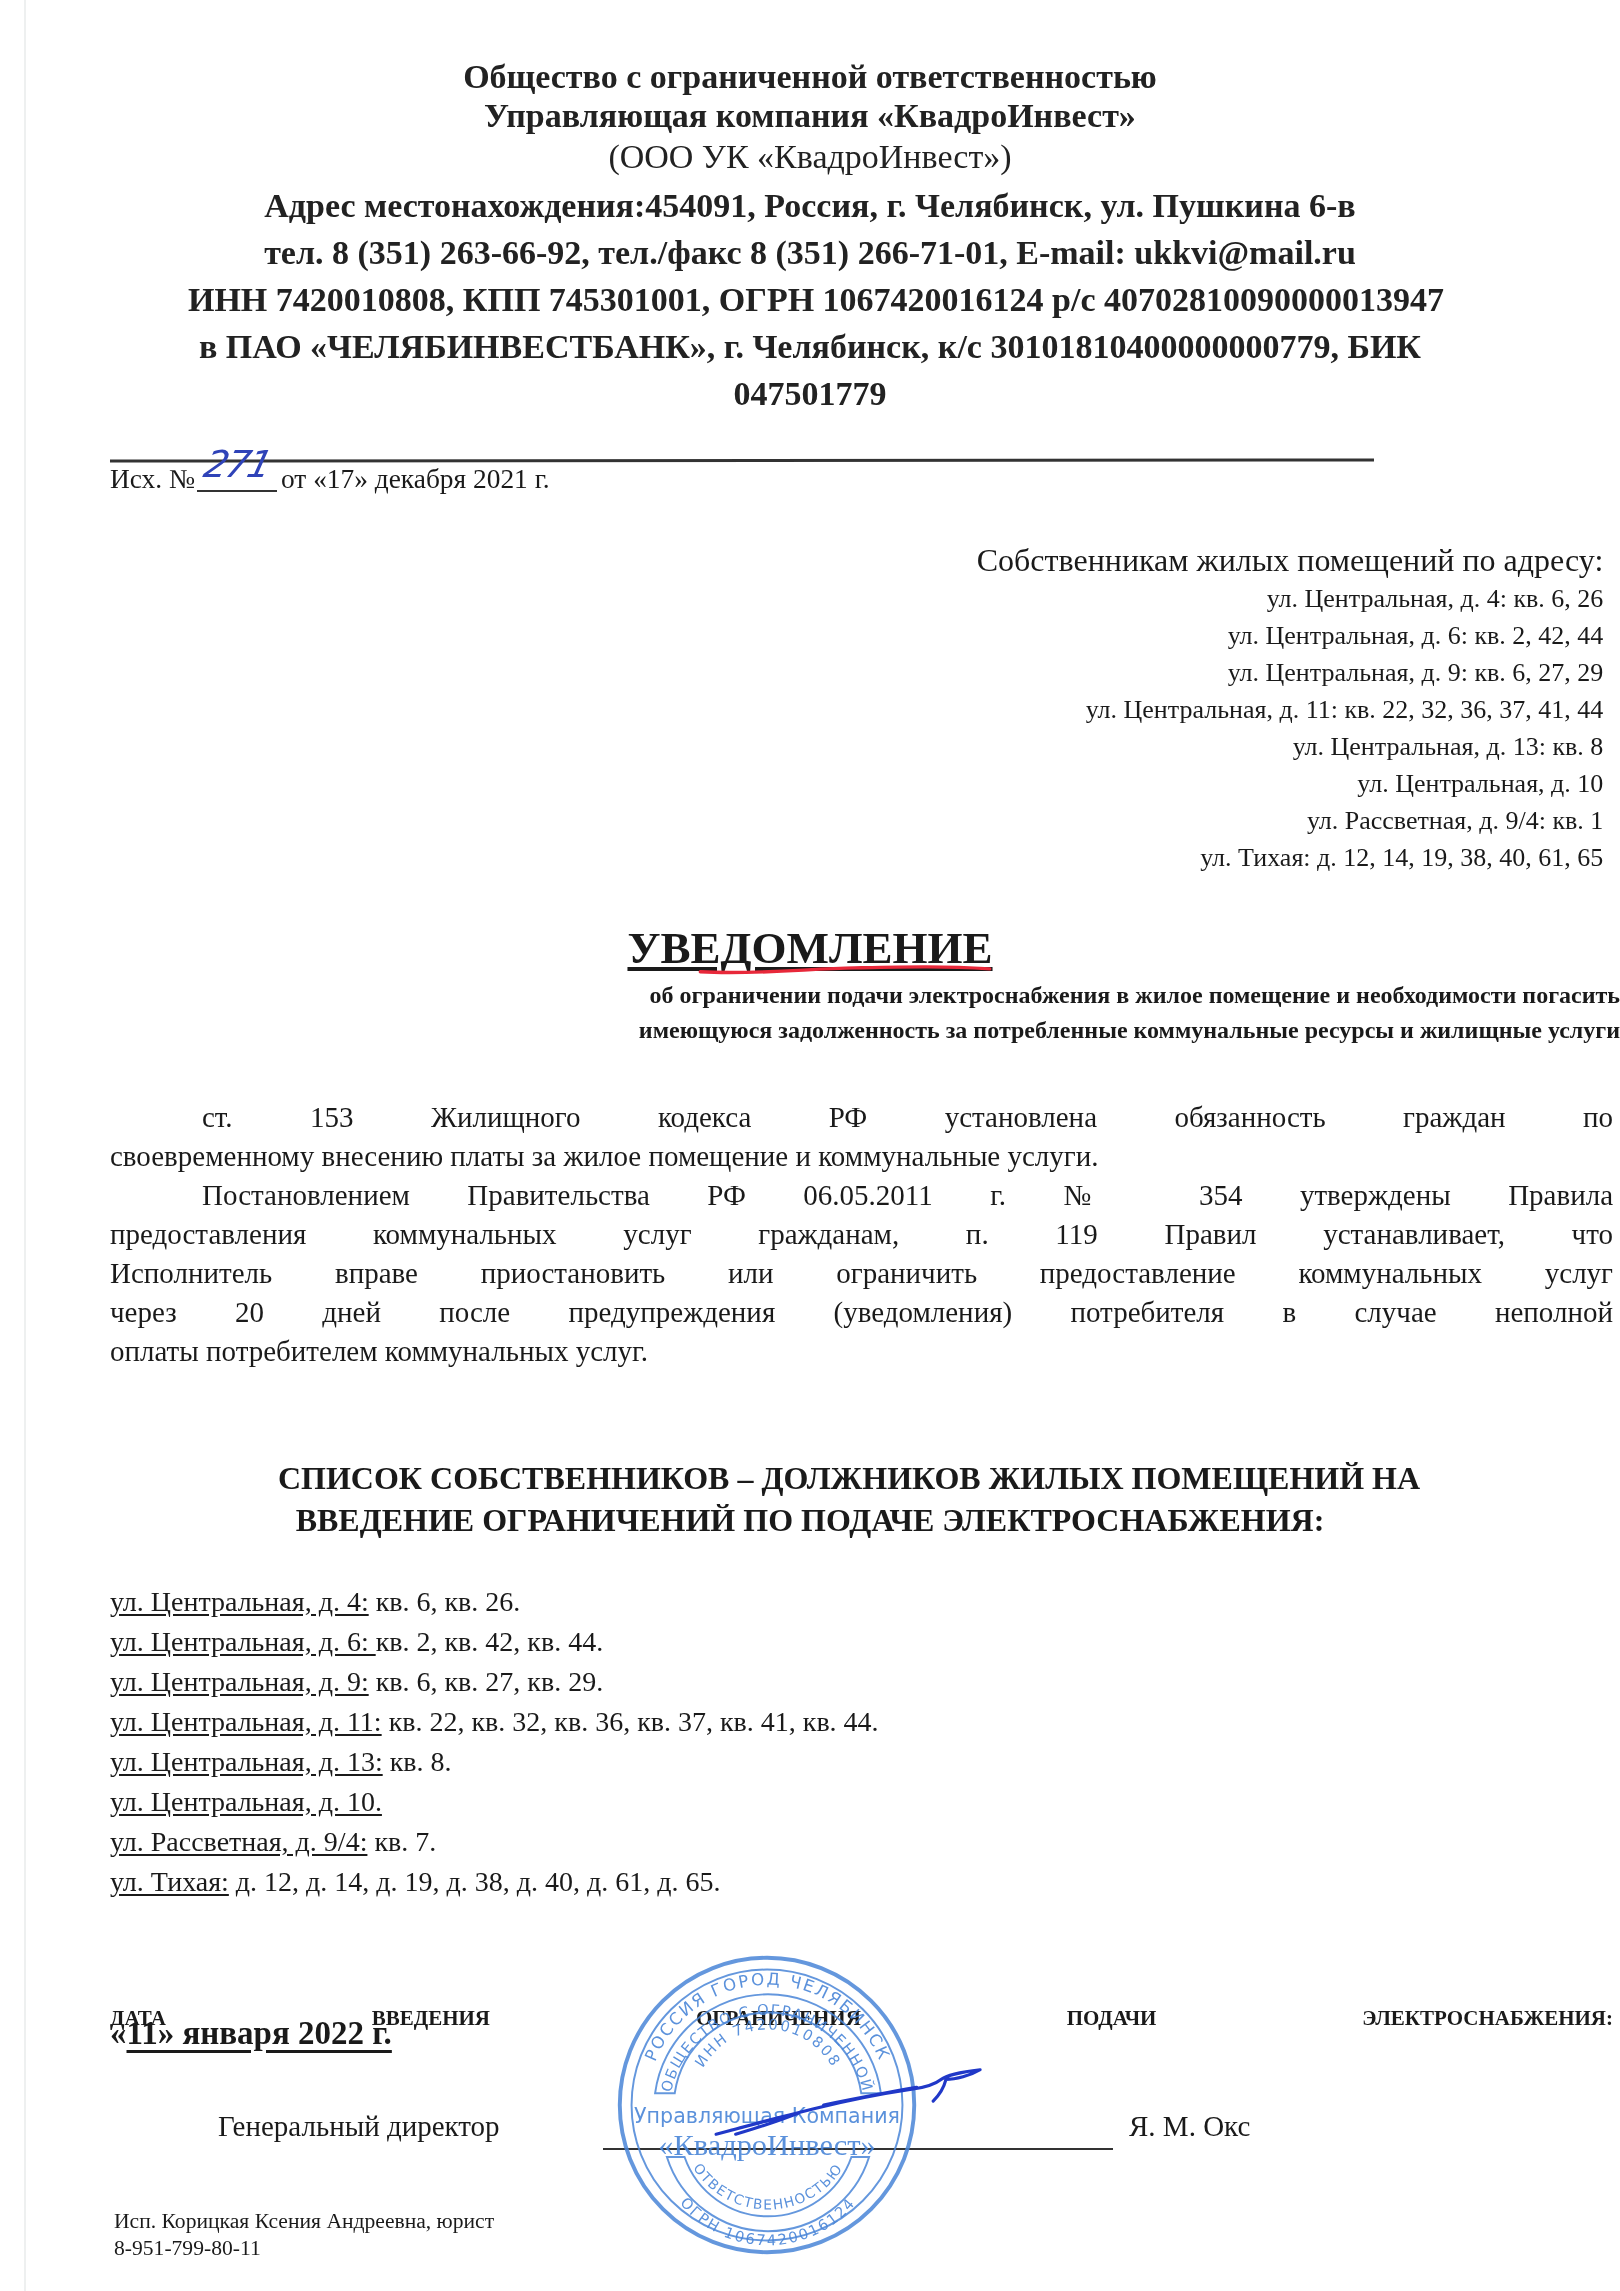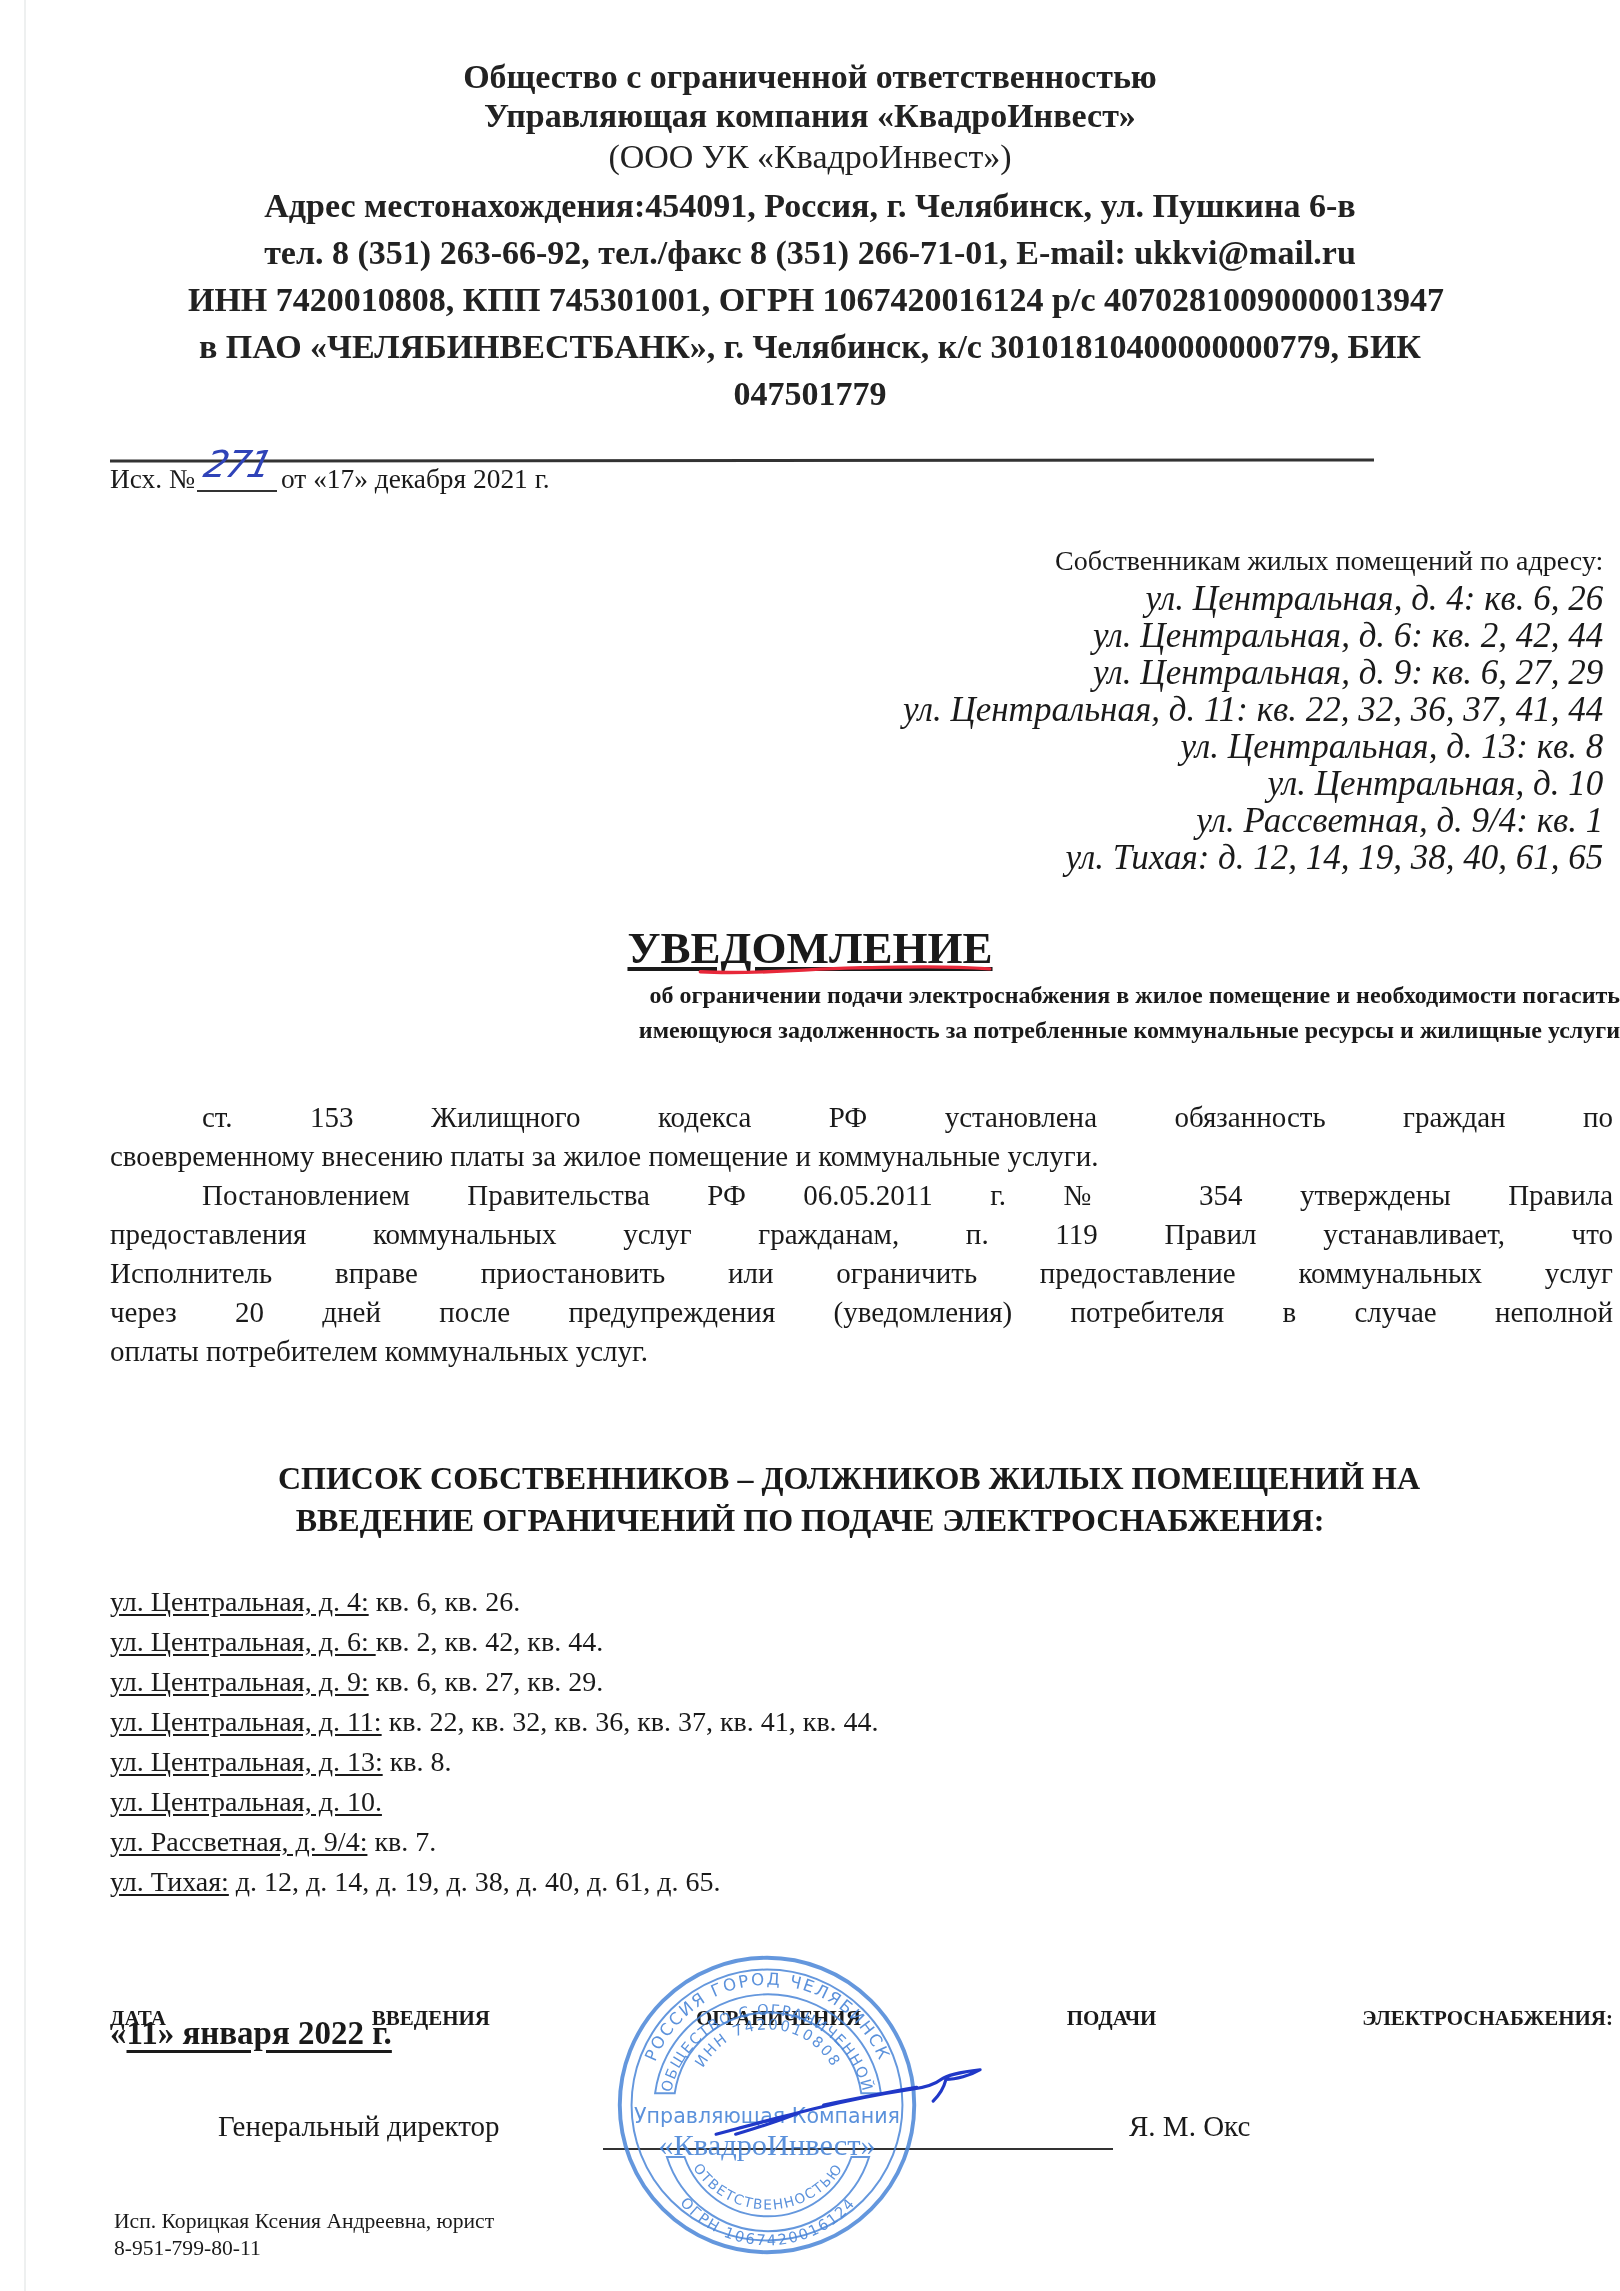--- a/index.html
+++ b/index.html
@@ -12,22 +12,22 @@
            font-size: 34px; line-height: 39px; white-space: nowrap; color: #222; }
     .hdr.normal { font-weight: normal; }
     .rule { position: absolute; left: 110px; top: 459px; width: 1264px; height: 2.9px; background: #333; transform: rotate(-0.05deg); }
 
     .ref { position: absolute; left: 110px; top: 461px; font-size: 27.4px; line-height: 35px; white-space: nowrap; text-align: center; }
     .ref .num-wrap { display: inline-block; position: relative; width: 80px; height: 29px; vertical-align: -3.9px; border-bottom: 2px solid #333; margin: 0 3.9px 0 2px; }
     .ref .num { position: absolute; left: 7.8px; top: -13.7px; font-family: "DejaVu Sans", sans-serif; font-style: italic;
                 font-size: 37px; color: #2f43b8; letter-spacing: -2px; transform: skewX(-14deg); }
 
     .addr-block { position: absolute; right: 16.7px; top: 541px; text-align: right; }
-    .addr-head { font-size: 28px; line-height: 39px; white-space: nowrap; }
-    .addr-line { font-size: 35px; line-height: 37px; white-space: nowrap; font-style: italic; }
+    .addr-head { font-size: 32px; line-height: 39px; white-space: nowrap; }
+    .addr-line { font-size: 26px; line-height: 37px; white-space: nowrap; }
 
     .title { position: absolute; left: 0; top: 929px; width: 1620px; text-align: center; }
     .title-text { font-weight: bold; font-size: 45px; line-height: 39px; text-decoration: underline; text-underline-offset: 3.9px; }
     .red-stroke { position: absolute; left: 698px; top: 963px; width: 294px; height: 13.7px; }
     .subtitle { position: absolute; left: 0; width: 1620px; text-align: right; font-weight: bold; font-size: 24px; line-height: 33px; white-space: nowrap; }
 
     .para { position: absolute; left: 110px; width: 1503px; font-size: 29px; line-height: 39px; text-align: justify; text-align-last: left; }
     .para .line { display: block; white-space: nowrap; }
     .just { text-align: justify; text-align-last: justify; white-space: normal !important; }
 

